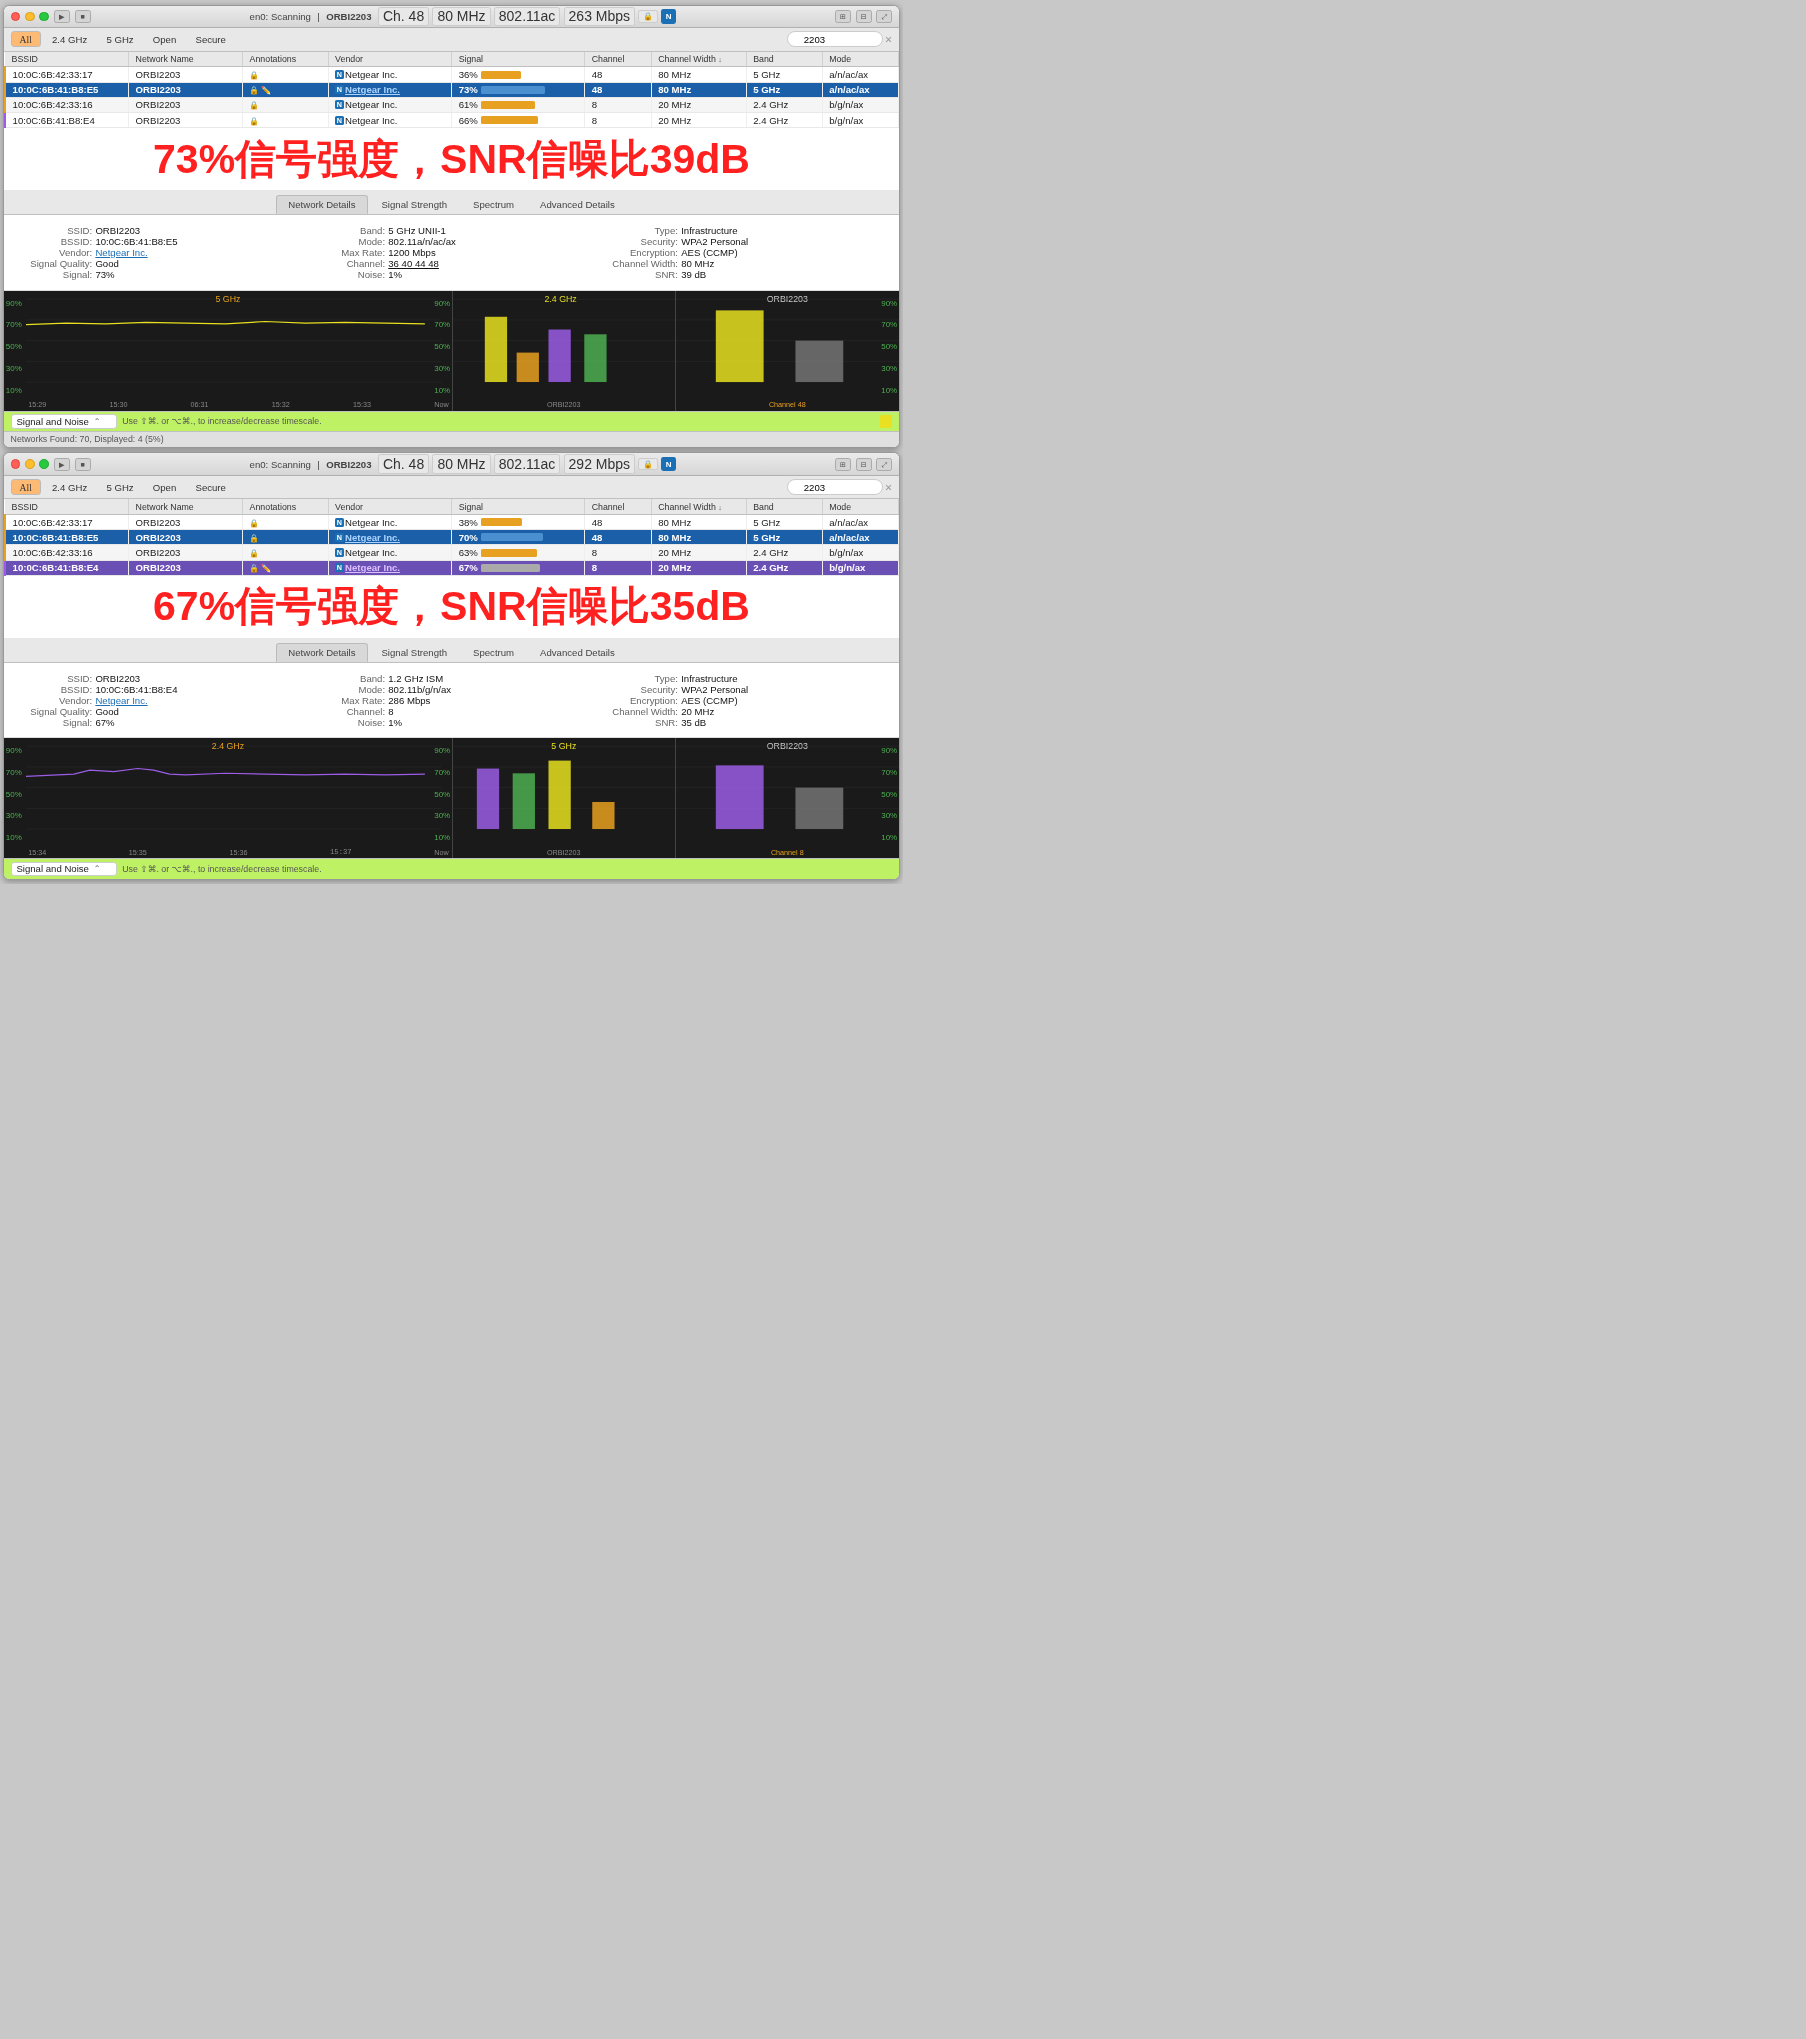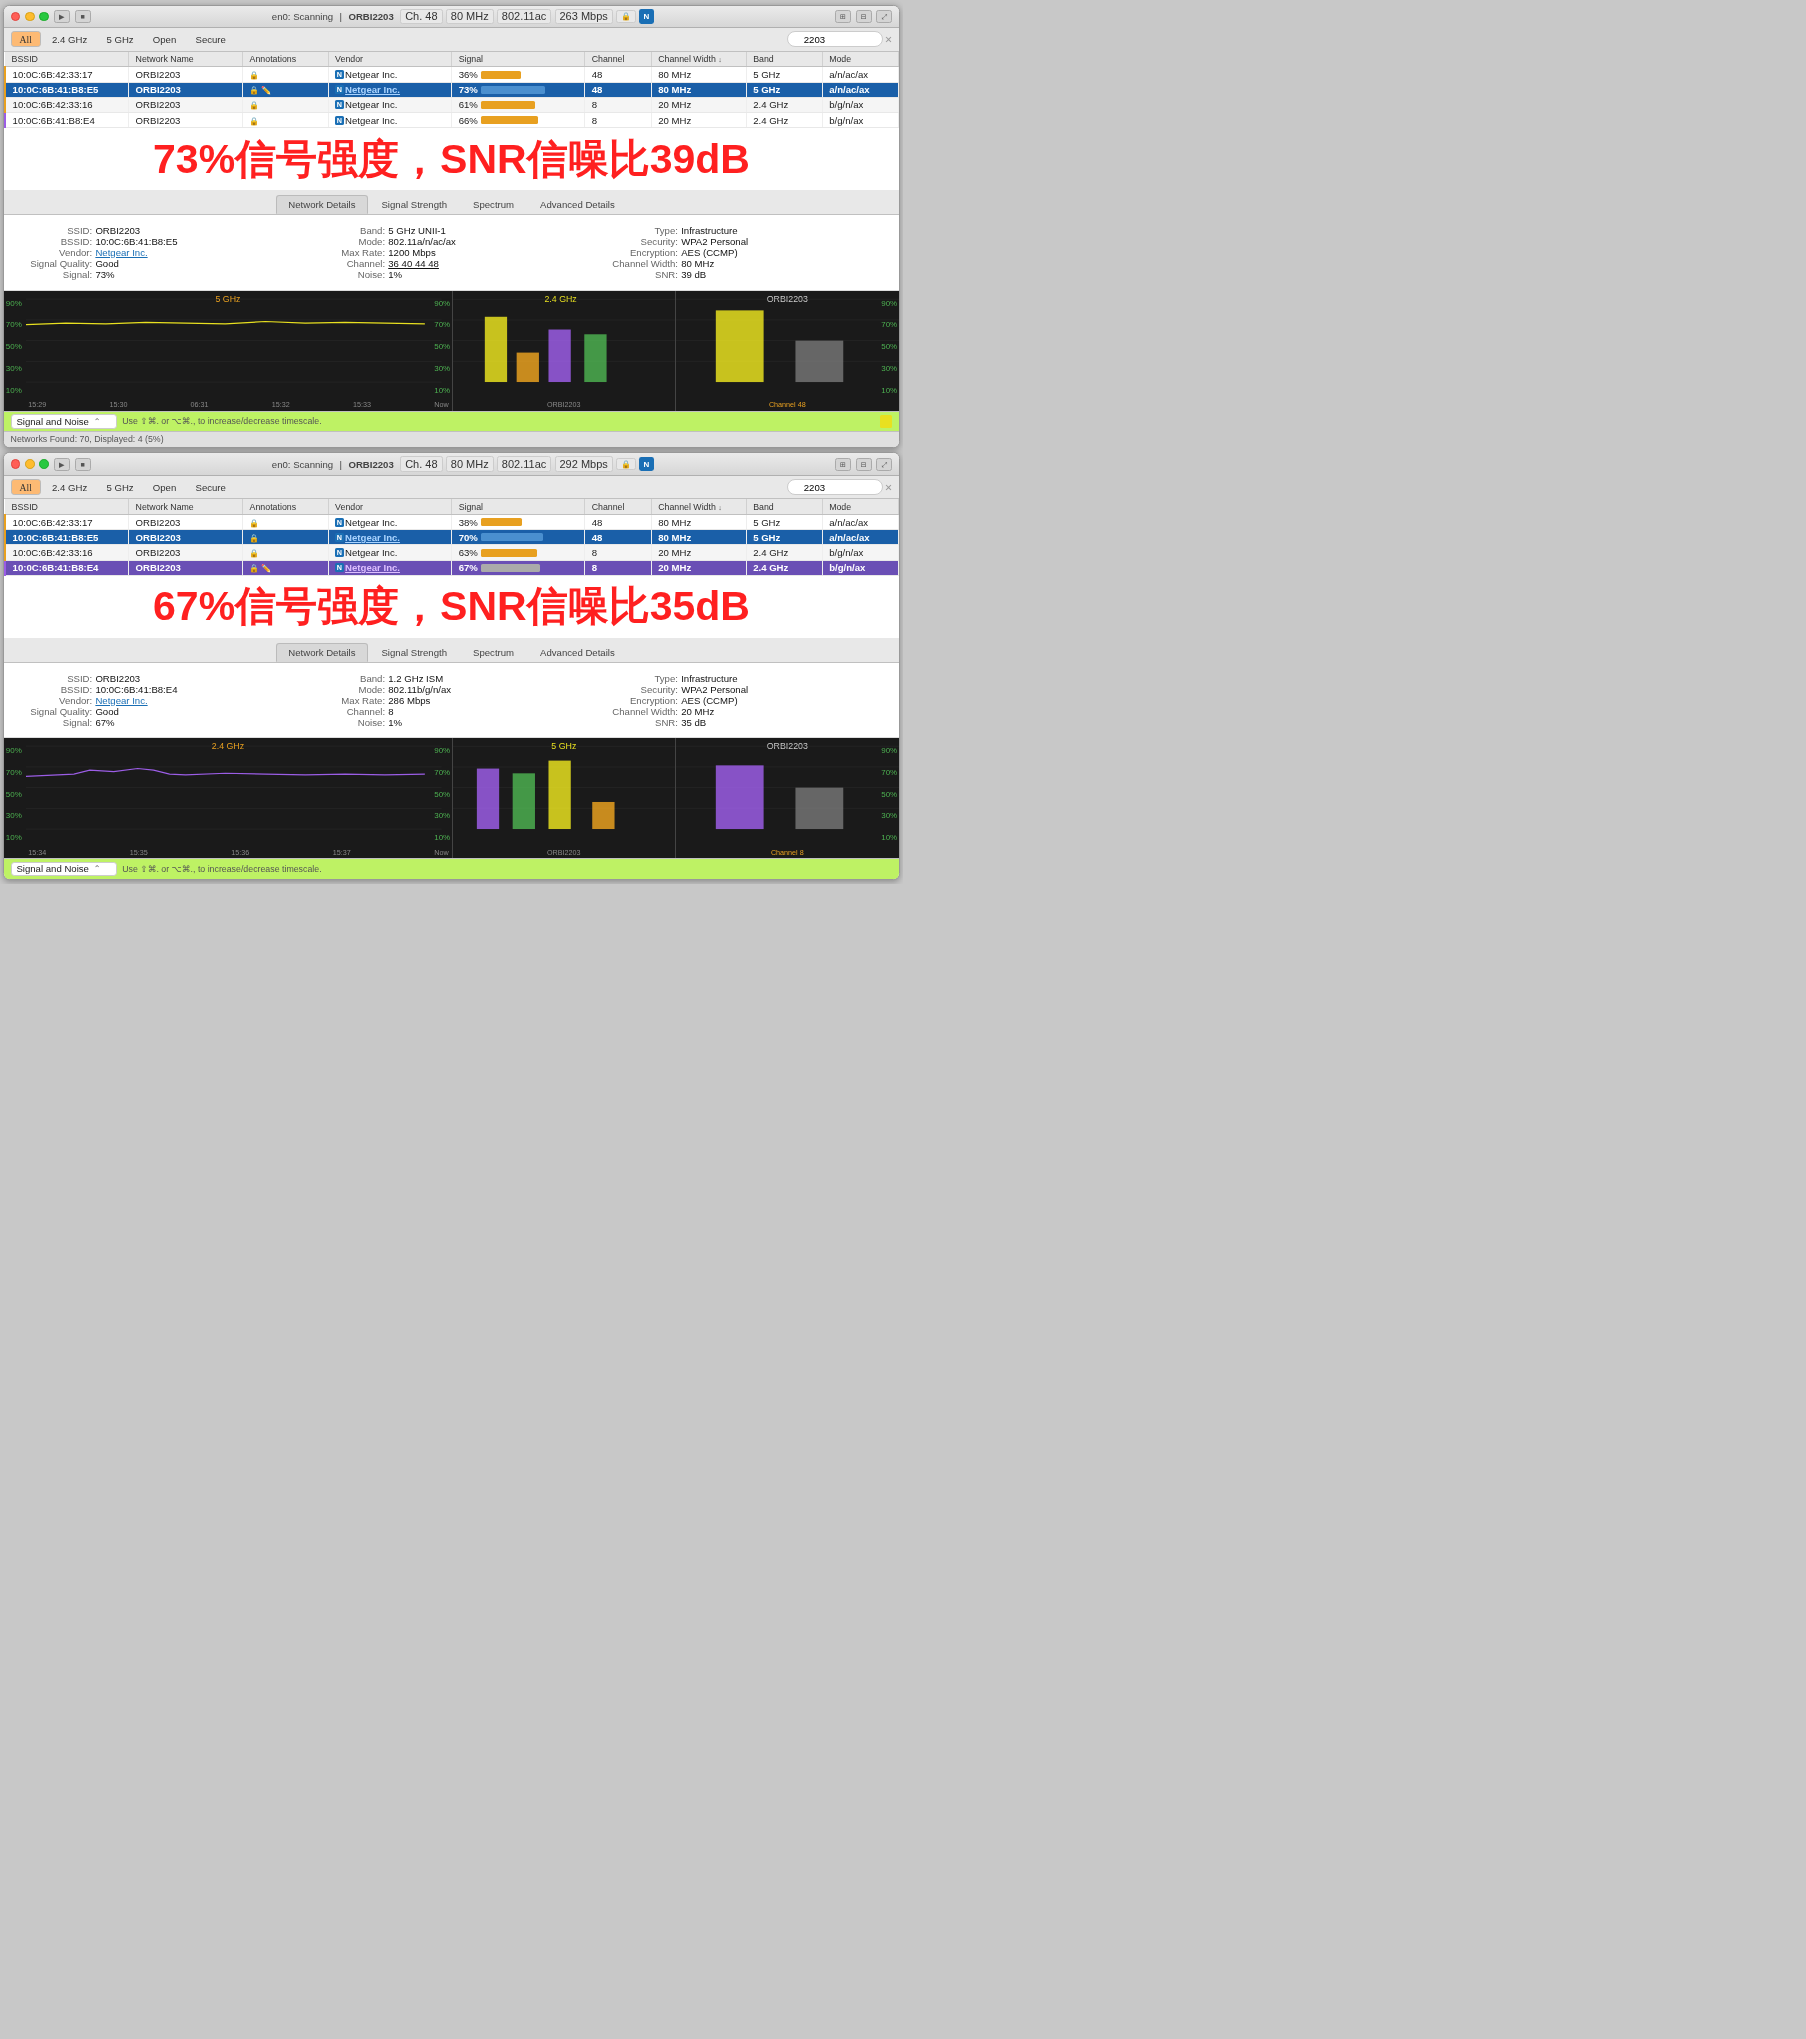--- a/index.html
+++ b/index.html
@@ -46,21 +46,21 @@
       gap: 6.4px;
       font-size: 9.6px;
       color: #444;
     }
     .title-badges { display: flex; gap: 3.2px; align-items: center; }
     .badge {
       background: #e8e8e8;
       border: 0.8px solid #ccc;
       border-radius: 2.4px;
       padding: 0.8px 4px;
-      font-size: 11px;
+      font-size: 14px;
       color: #333;
     }
     .badge-speed { color: #333; }
     .badge-lock { font-size: 8px; }
     .netspot-logo {
       width: 14.4px; height: 14.4px;
       background: #1a6fb5;
       border-radius: 2.4px;
       display: flex; align-items: center; justify-content: center;
       color: white; font-weight: bold; font-size: 8px;
@@ -858,21 +858,21 @@
         <line x1="0" y1="52" x2="100%" y2="52" stroke="#333" stroke-width="0.5"></line>
         <line x1="0" y1="78" x2="100%" y2="78" stroke="#333" stroke-width="0.5"></line>
         <line x1="0" y1="104" x2="100%" y2="104" stroke="#333" stroke-width="0.5"></line>
 
         <polyline points="0,38 60,35 80,30 110,32 140,28 160,30 180,35 200,36 250,34 300,35 350,36 400,35 450,36 500,35" fill="none" stroke="#9b5de5" stroke-width="1.5"></polyline>
       </svg>
       <div style="position:absolute;bottom:1.6px;left:24px;right:3.2px;display:flex;justify-content:space-between;">
         <span style="font-size:7.2px;color:#888;">15:34</span>
         <span style="font-size:7.2px;color:#888;">15:35</span>
         <span style="font-size:7.2px;color:#888;">15:36</span>
-        <span style="font-size:7.2px;color:#888;">15:37</span>
+        <span style="font-size:7.2px;color:#888;font-family:Liberation Mono, monospace;">15:37</span>
         <span style="font-size:7.2px;color:#888;">Now</span>
       </div>
       <div style="position:absolute;top:3.2px;left:50%;transform:translateX(-50%);font-size:8.8px;color:#e8a020;">2.4 GHz</div>
     </div>
 
     <div class="chart-spectrum" style="position:relative;">
       <div style="position:absolute;top:3.2px;left:3.2px;font-size:8.8px;color:#aaa;"></div>
       <svg width="100%" height="104" style="position:absolute;left:0;top:8px;" viewBox="0 0 279 130">
         <line x1="0" y1="0" x2="100%" y2="0" stroke="#333" stroke-width="0.5"></line>
         <line x1="0" y1="26" x2="100%" y2="26" stroke="#333" stroke-width="0.5"></line>

